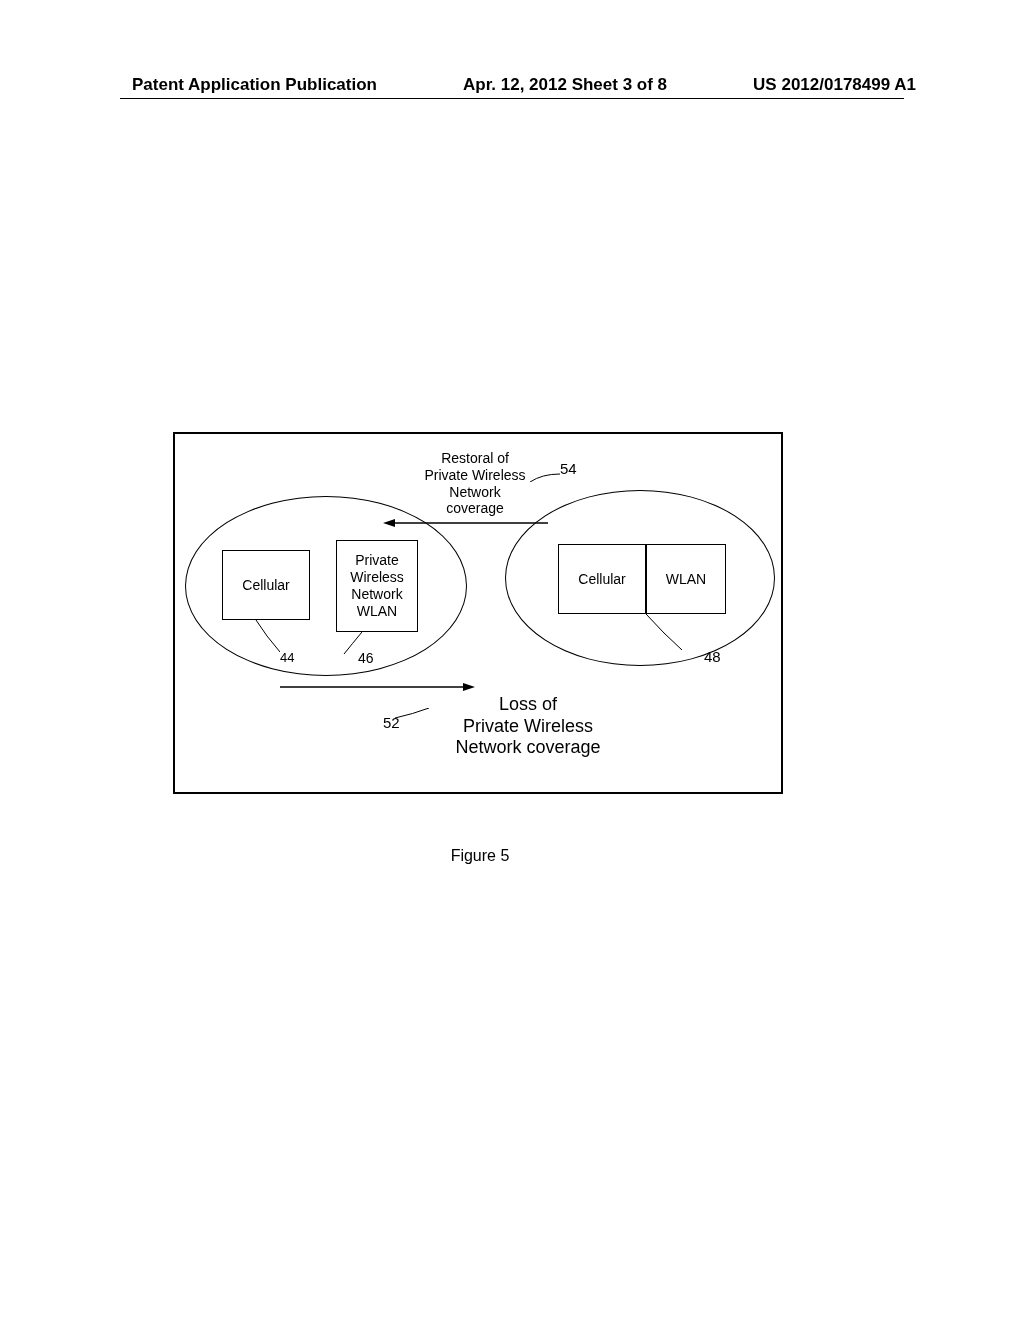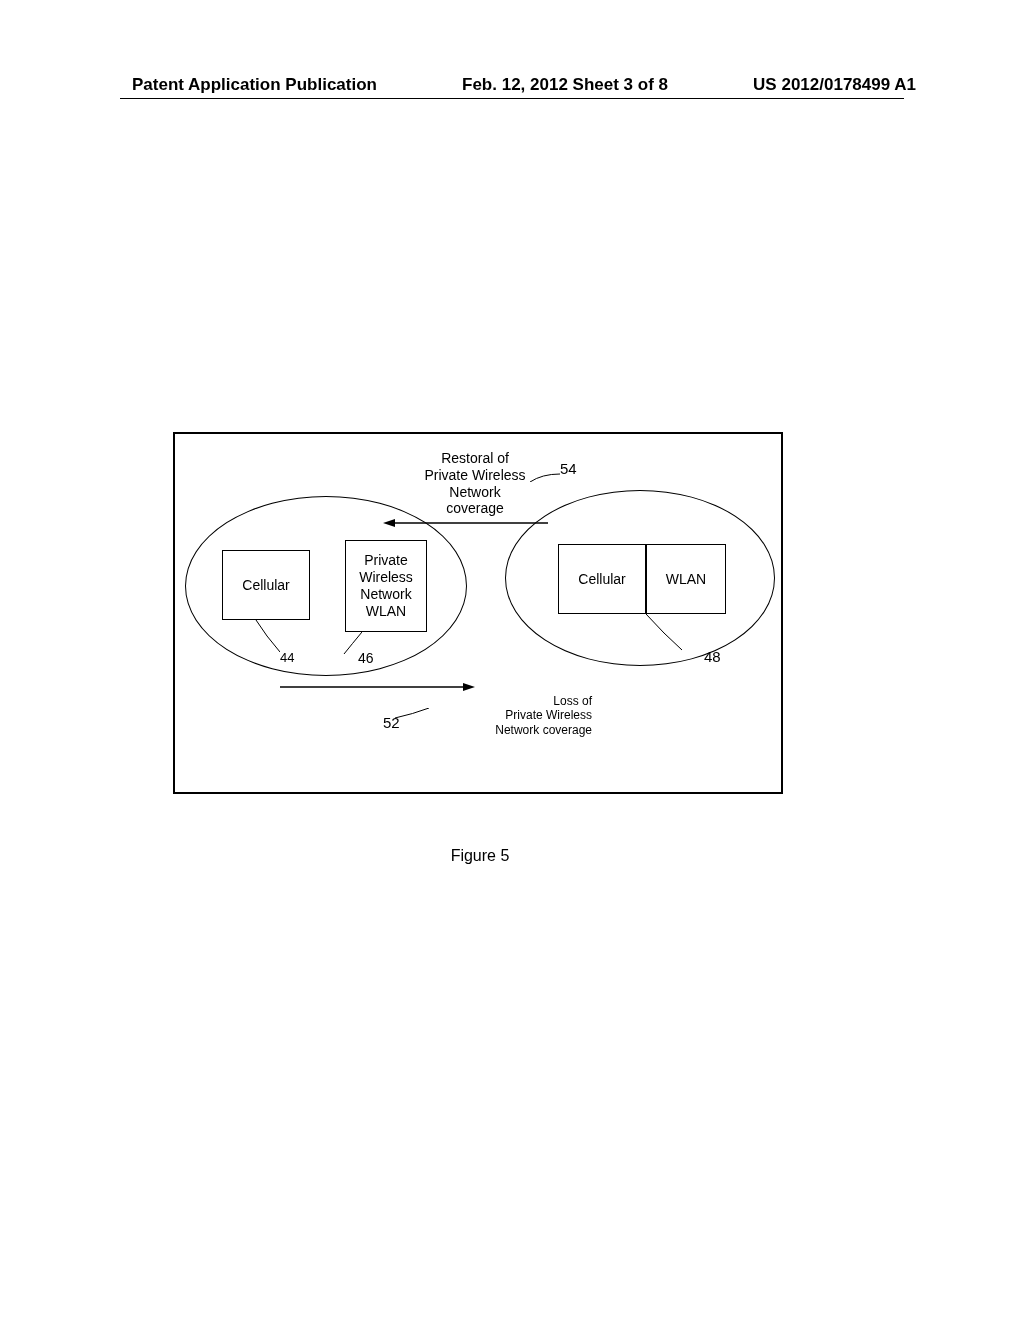--- a/index.html
+++ b/index.html
@@ -91,21 +91,21 @@
       line-height: 1.2;
     }
     .box-cellular-left {
       top: 550px;
       left: 222px;
       width: 88px;
       height: 70px;
     }
     .box-pwn {
       top: 540px;
-      left: 345px;
+      left: 336px;
       width: 82px;
       height: 92px;
       padding: 20px;
     }
     .box-cellular-right {
       top: 544px;
       left: 558px;
       width: 88px;
       height: 70px;
     }
@@ -179,42 +179,42 @@
     .leader-52 {
       position: absolute;
       top: 708px;
       left: 395px;
       width: 34px;
       height: 14px;
     }
     .label-loss {
       position: absolute;
       top: 694px;
-      left: 432px;
+      left: 448px;
       width: 160px;
-      text-align: right;
-      font-size: 12px;
+      text-align: center;
+      font-size: 18px;
       line-height: 1.2;
     }
     .figure-caption {
       position: absolute;
       top: 830px;
       left: 0;
       width: 960px;
       text-align: center;
       font-size: 16px;
       margin-top: 17px;
     }
   </style>
 </head>
 <body>
 
 <div class="page-header">
   <span>Patent Application Publication</span>
-  <span>Feb. 12, 2012  Sheet 3 of 8</span>
+  <span>Apr. 12, 2012  Sheet 3 of 8</span>
   <span>US 2012/0178499 A1</span>
 </div>
 <div class="header-rule"></div>
 
 <div class="diagram-frame"></div>
 
 <div class="label-restoral">Restoral of<br>Private Wireless<br>Network<br>coverage</div>
 <div class="label-54">54</div>
 <svg class="leader-svg leader-54" viewBox="0 0 30 12">
   <path d="M0 12 Q12 4 30 4" stroke="#000" stroke-width="1" fill="none"></path>

